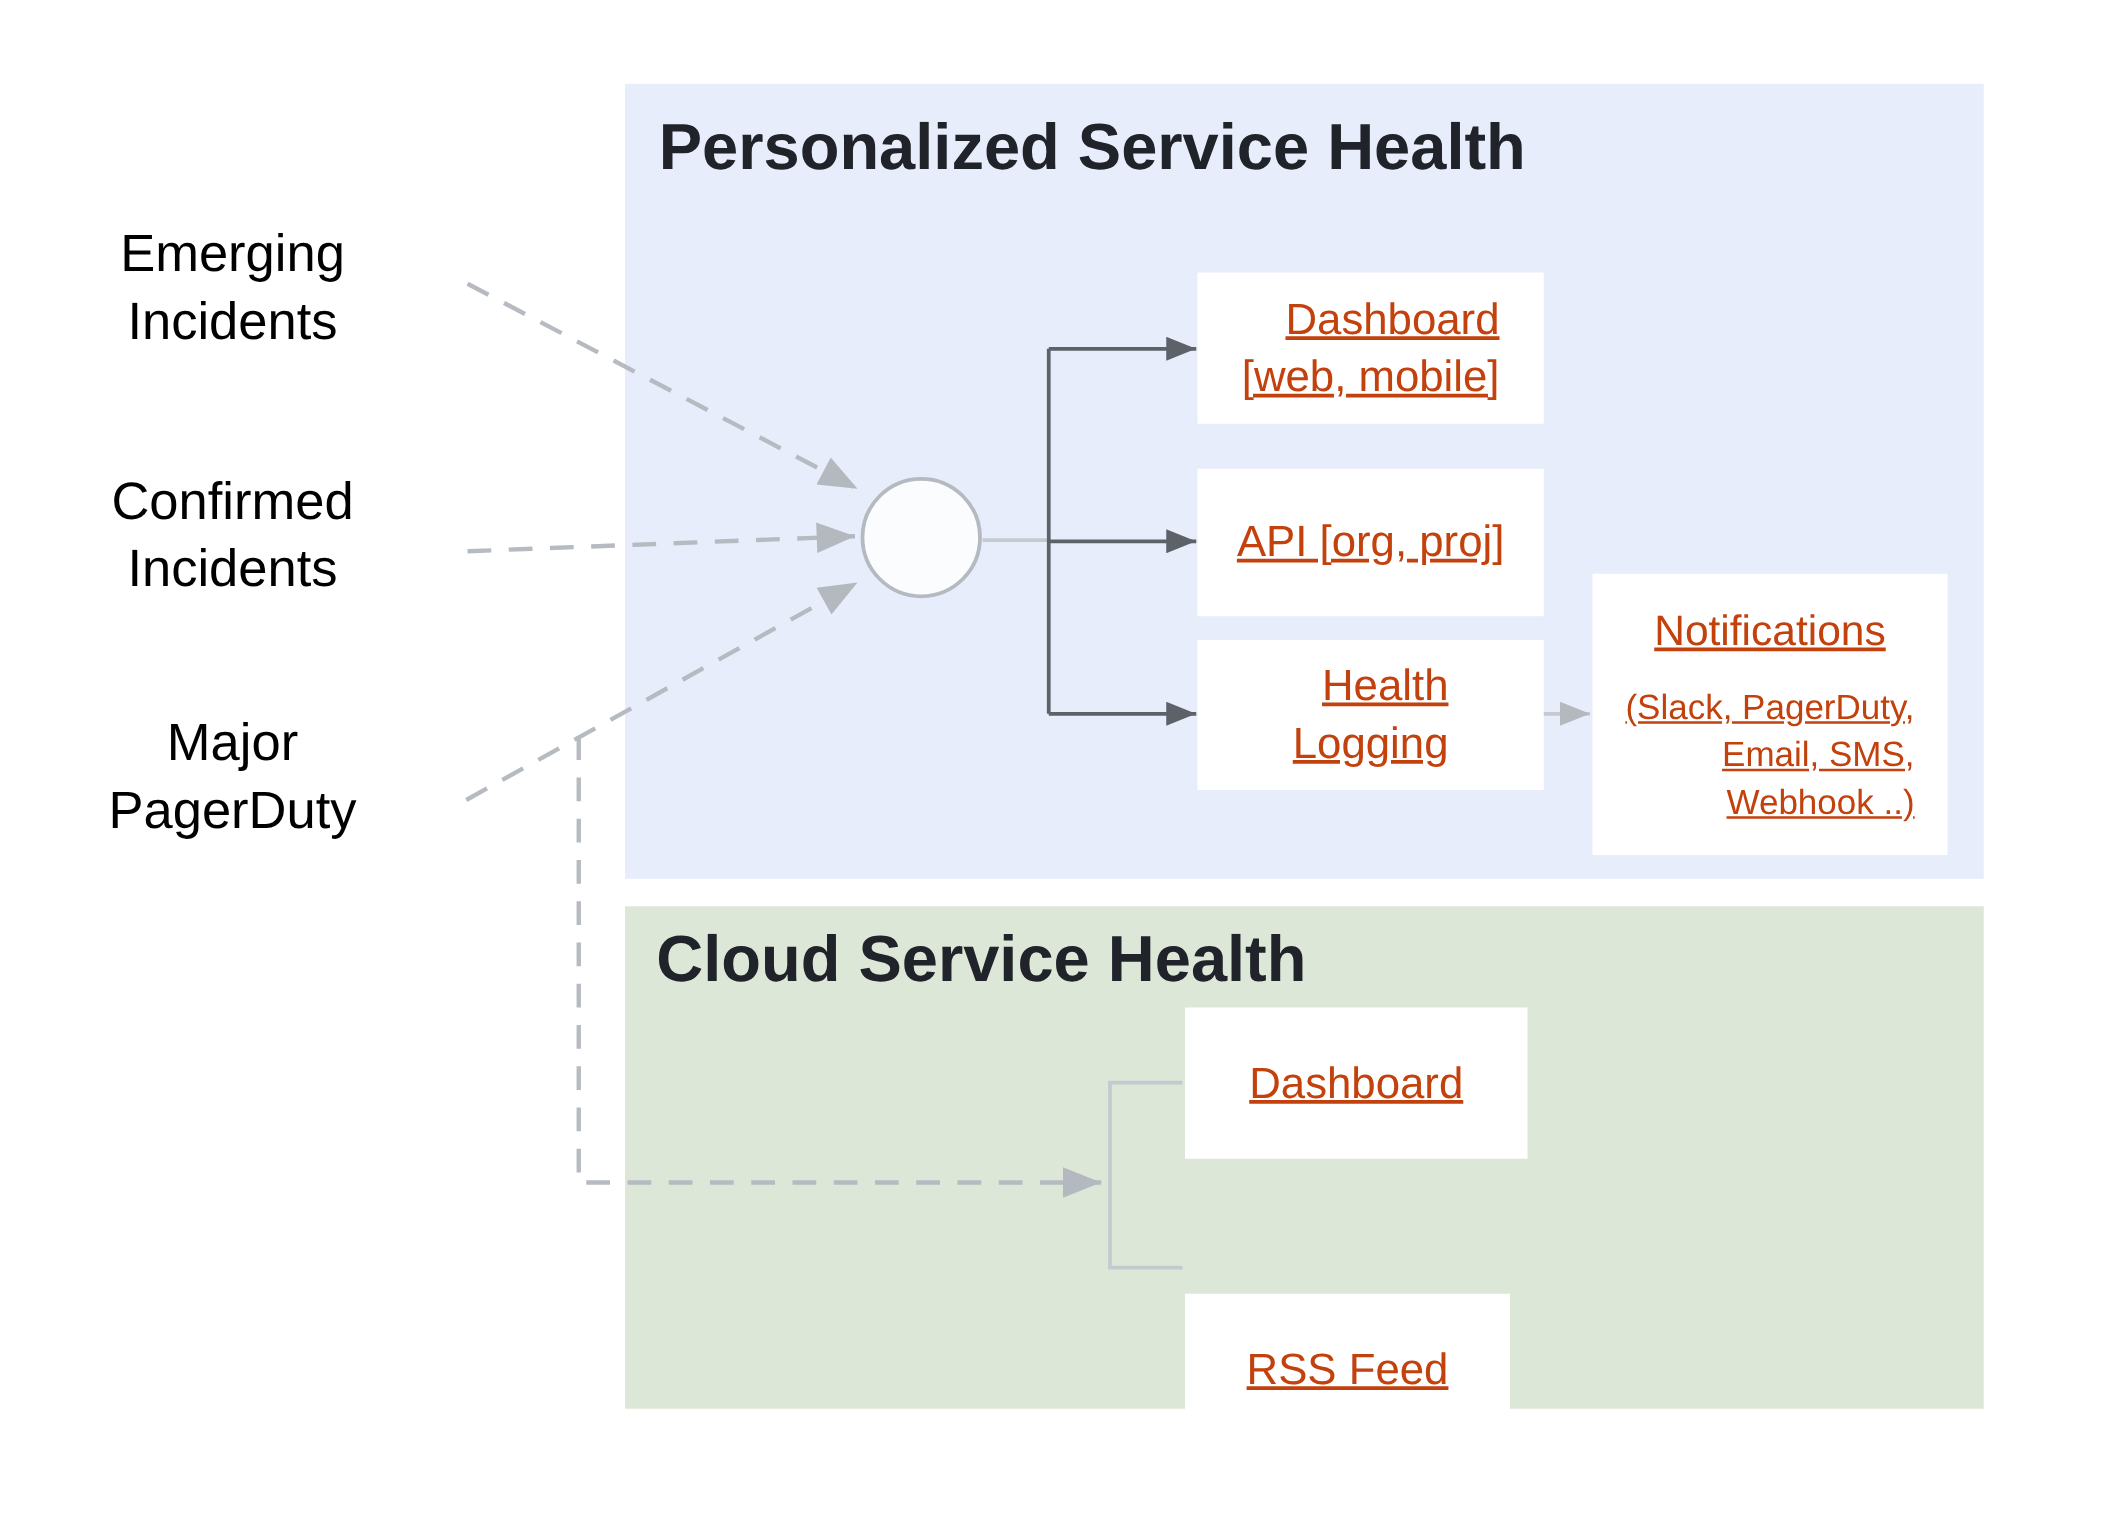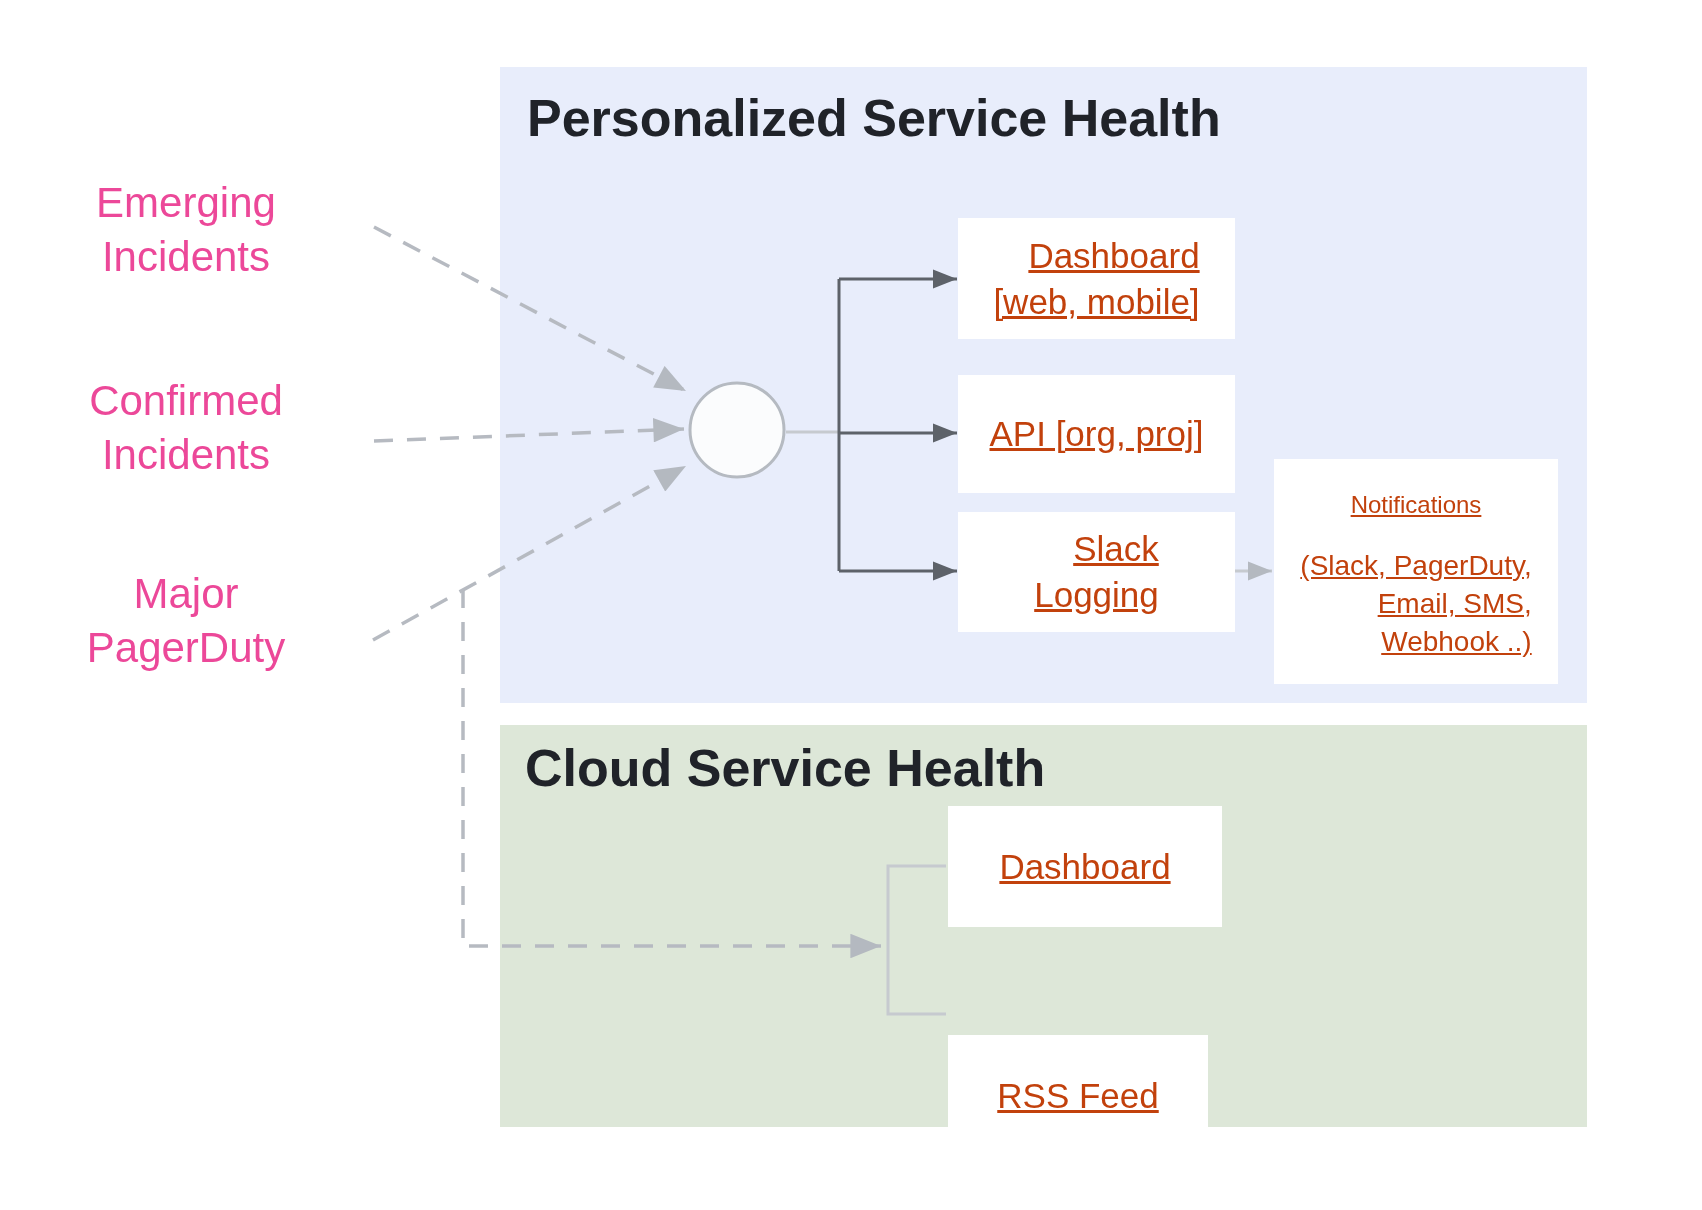--- a/index.html
+++ b/index.html
@@ -24,21 +24,21 @@
   }
   .panel-title-blue  { left: 527px; top: 92px; }
   .panel-title-green { left: 525px; top: 742px; }
   .source-label {
     position: absolute;
     left: 16px;
     width: 340px;
     text-align: center;
     font-size: 42px;
     line-height: 54px;
-    color: #ec4899;
+    color: #000000;
     white-space: pre-line;
   }
   .src-emerging  { top: 176px; }
   .src-confirmed { top: 374px; }
   .src-major     { top: 567px; }
   .node-box {
     position: absolute;
     background: #ffffff;
     display: flex;
     flex-direction: column;
@@ -50,21 +50,21 @@
     color: #c2410c;
     white-space: pre-line;
     text-decoration: underline;
   }
   .box-dash-web      { left: 958px;  top: 218px; width: 277px; height: 121px; }
   .box-api           { left: 958px;  top: 375px; width: 277px; height: 118px; }
   .box-cloud-logging { left: 958px;  top: 512px; width: 277px; height: 120px; }
   .box-notifications { left: 1274px; top: 459px; width: 284px; height: 225px; }
   .box-green-dash    { left: 948px;  top: 806px; width: 274px; height: 121px; }
   .box-rss           { left: 948px;  top: 988px; width: 260px; height: 121px; margin-top: 47px; }
-  .notif-title { font-size: 24px; line-height: 44px; }
+  .notif-title { font-size: 34px; line-height: 44px; }
   .notif-channels { font-size: 28px; line-height: 38px; margin-top: 20px; }
   #connector-layer {
     position: absolute;
     left: 0; top: 0;
     width: 1702px;
     height: 1210px;
     pointer-events: none;
   }
   .ln-dashed { stroke: #b6bac1; stroke-width: 3.5; stroke-dasharray: 19 14; fill: none; }
   .ln-dark   { stroke: #5d6269; stroke-width: 3; fill: none; }
@@ -118,21 +118,21 @@
   <div class="source-label src-emerging">Emerging
 Incidents</div>
   <div class="source-label src-confirmed">Confirmed
 Incidents</div>
   <div class="source-label src-major">Major
 PagerDuty</div>
 
   <div class="node-box box-dash-web">Dashboard
 [web, mobile]</div>
   <div class="node-box box-api">API [org, proj]</div>
-  <div class="node-box box-cloud-logging">Slack
+  <div class="node-box box-cloud-logging">Health
 Logging</div>
   <div class="node-box box-notifications">
     <div class="notif-title">Notifications</div>
     <div class="notif-channels">(Slack, PagerDuty,
 Email, SMS,
 Webhook ..)</div>
   </div>
 
   <div class="node-box box-green-dash">Dashboard</div>
   <div class="node-box box-rss">RSS Feed</div>

